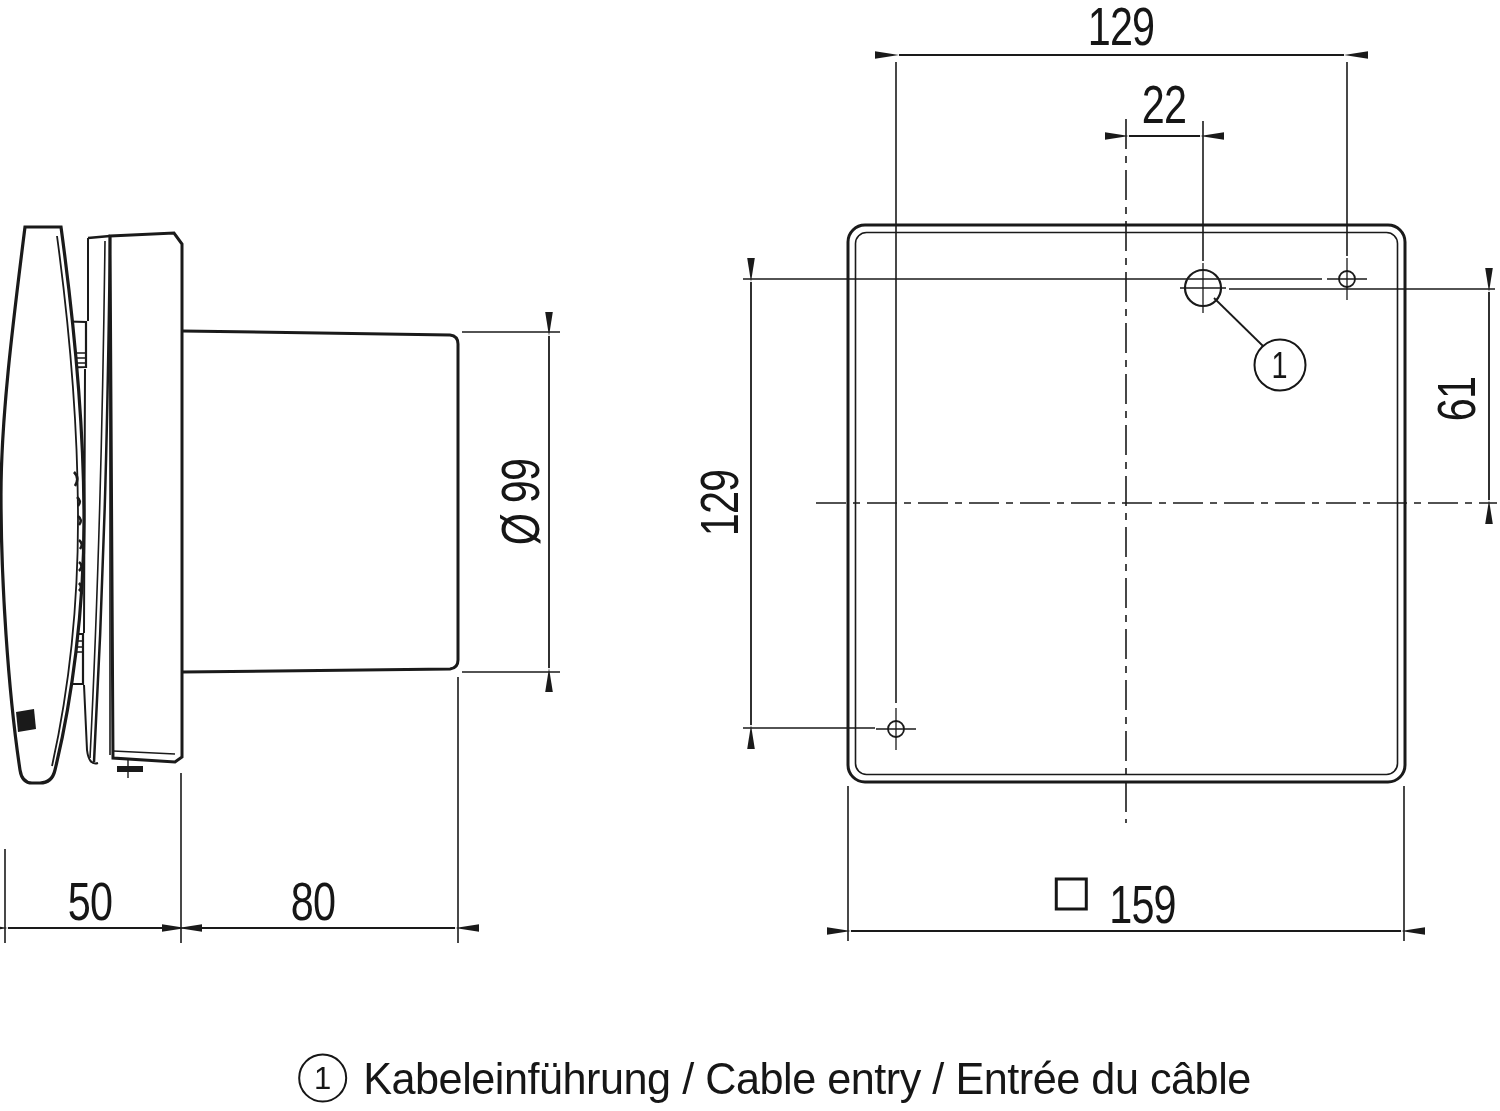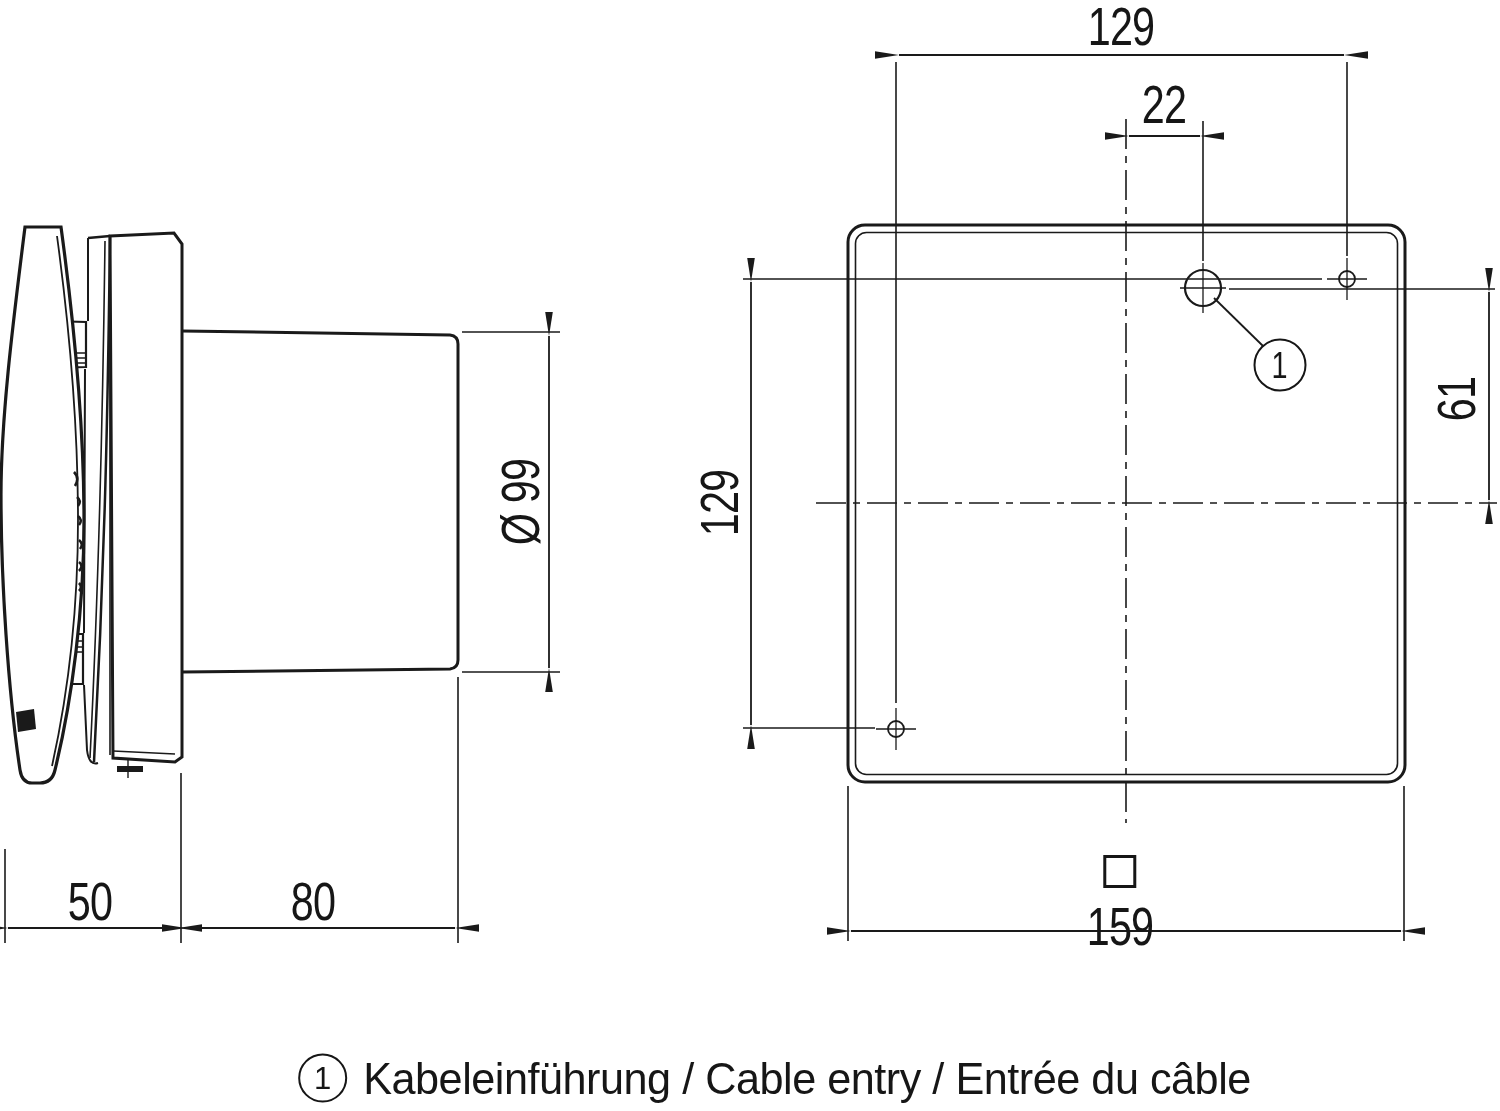--- a/index.html
+++ b/index.html
@@ -9,23 +9,22 @@
   }
   #stage{position:absolute;left:0;top:0;width:1500px;height:1111px;}
   svg.linework{position:absolute;left:0;top:0;}
   .lbl{
     position:absolute;font-size:53px;line-height:1;white-space:nowrap;
     color:#161616;letter-spacing:-1px;
     transform:translate(-50%,-50%) scaleX(0.78);
   }
   .lbl.rot{transform:translate(-50%,-50%) rotate(-90deg) scaleX(0.78);}
   .dim-group{
-    position:absolute;display:flex;align-items:center;gap:12px;
+    position:absolute;display:flex;gap:12px;
     transform:translate(-50%,-50%);
-    flex-direction:column;
   }
   .dim-group .num{font-size:53px;line-height:1;letter-spacing:-1px;transform:scaleX(0.78);color:#161616;}
   .sq-sym{width:27px;height:27px;border:3px solid #161616;display:inline-block;}
   .badge{
     position:absolute;width:49px;height:49px;border:2.5px solid #161616;border-radius:50%;
     display:flex;align-items:center;justify-content:center;
     transform:translate(-50%,-50%);background:#fff;
   }
   .badge span{font-size:36px;line-height:1;transform:scaleX(0.8);color:#161616;}
   .caption{

